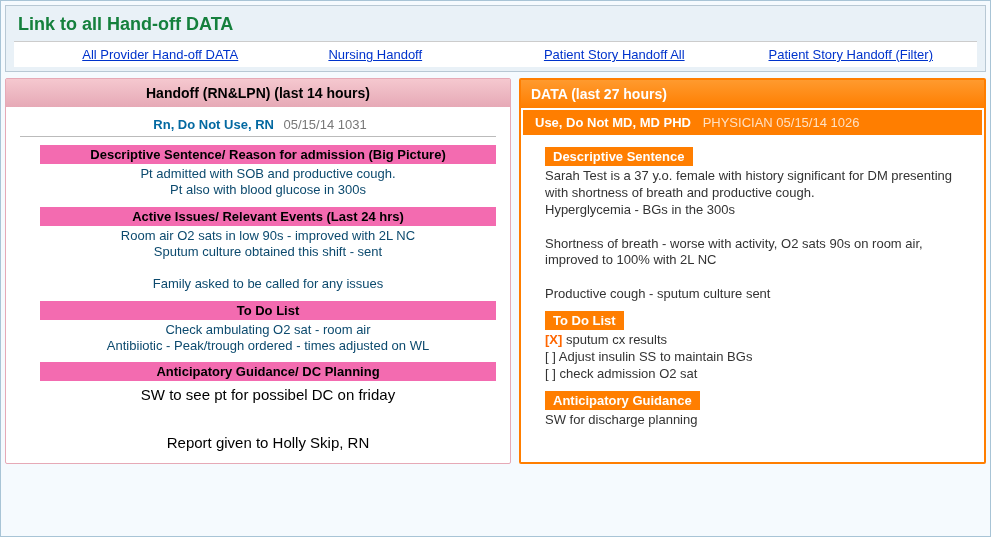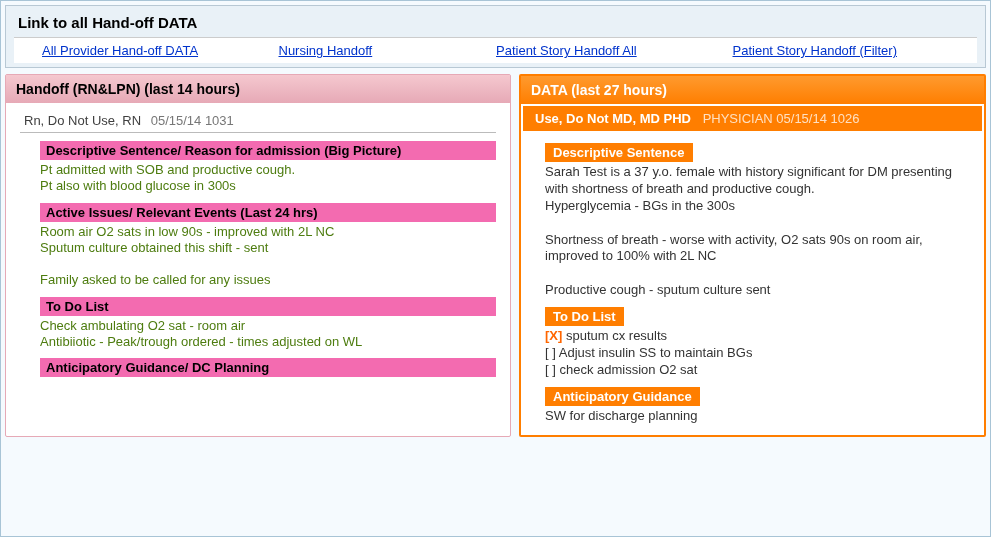--- a/index.html
+++ b/index.html
@@ -1,37 +1,37 @@
 <!DOCTYPE html>
 <html><head>
 <meta charset="utf-8">
 <style>
   * { box-sizing: border-box; margin: 0; padding: 0; }
   body { font-family: Arial, Helvetica, sans-serif; font-size: 13px; background: #fff; }
   .app { width: 991px; height: 537px; border: 1px solid #a8c4d6; background: #f5fafe; padding: 4px; }
   .link-block { background: #e9f1f7; border: 1px solid #b8c8d4; padding: 4px 8px; }
-  .link-title { font-weight: bold; font-size: 15px; color: #000000; padding: 4px 0 6px 4px; }
+  .link-title { font-weight: bold; font-size: 18px; color: #15803d; padding: 4px 0 6px 4px; }
   .link-row { background: #fff; display: flex; padding: 5px 8px; border-top: 1px solid #ccc; }
-  .link-item { color: #0033cc; text-decoration: underline; cursor: pointer; flex: 1; text-align: left; font-size: 13px; }
+  .link-item { color: #0033cc; text-decoration: underline; cursor: pointer; flex: 1; text-align: center; font-size: 13px; }
   .link-item:nth-child(1){ flex:1.1; padding-left:20px;}
   .link-item:nth-child(2){ flex:0.9; }
   .link-item:nth-child(3){ flex:1.1;margin-left:24px; }
   .link-item:nth-child(4){ flex:1.1; }
   .panels { display: flex; gap: 8px; margin-top: 6px; }
   .panel { flex: 1; border-radius: 2px; }
   
-  .panel-left { border: 1px solid #e6a9b6; background: #fff; }
+  .panel-left { border: 1px solid #e6a9b6; background: #fff; text-align: center; }
   .panel-left .panel-header { background: linear-gradient(#f5c8cf,#e6a9b6); color: #000; font-weight: bold; font-size: 14px; padding: 6px 10px; }
   .panel-left .panel-body { padding: 8px 14px; }
   .author-line { font-size: 13px; padding: 2px 0 2px 4px; }
-  .author-name { font-weight: normal; color: #404040; }
+  .author-name { font-weight: bold; color: #0369a1; }
   .author-ts { color: #777; margin-left: 6px; }
   .hr { border-bottom: 1px solid #bbb; margin: 2px 0 4px 0; }
   .sec-head-pink { background: #f36bb0; color: #000; font-weight: bold; font-size: 13px; padding: 2px 6px; margin: 8px 0 2px 20px; width: 456px; }
-  .panel-left .text { color: #4d7c0f; font-size: 13px; line-height: 1.25; padding-left: 20px; white-space: pre-line; }
+  .panel-left .text { color: #0c4a6e; font-size: 13px; line-height: 1.25; padding-left: 20px; white-space: pre-line; }
   .panel-left .bigtext { color: #000; font-size: 15px; padding-left: 20px; line-height: 1.6; white-space: pre-line; }
   
   .panel-right { border: 2px solid #ff7e00; background: #fff; }
   .panel-right .panel-header { background: linear-gradient(#ff9a2e,#ff7e00); color: #fff; font-weight: bold; font-size: 14px; padding: 6px 10px; }
   .panel-right .subheader { background: #ff7e00; color: #fff; padding: 5px 12px; font-size: 13px; margin: 2px 2px 0 2px; }
   .subheader .phy-name { font-weight: bold; }
   .subheader .phy-meta { color: #ffe0c2; margin-left: 8px; }
   .panel-right .panel-body { padding: 4px 14px 10px 24px; }
   .sec-head-orange { display: inline-block; background: #ff7e00; color: #fff; font-weight: bold; font-size: 13px; padding: 2px 8px; margin: 8px 0 2px 0; }
   .panel-right .text { color: #333; font-size: 13px; line-height: 1.3; white-space: pre-line; }
@@ -71,20 +71,23 @@
         <div class="text">Room air O2 sats in low 90s - improved with 2L NC
 Sputum culture obtained this shift - sent
 
 Family asked to be called for any issues</div>
 
         <div class="sec-head-pink">To Do List</div>
         <div class="text">Check ambulating O2 sat - room air
 Antibiiotic - Peak/trough ordered - times adjusted on WL</div>
 
         <div class="sec-head-pink">Anticipatory Guidance/ DC Planning</div>
+        <div class="bigtext">SW to see pt for possibel DC on friday
+
+Report given to Holly Skip, RN</div>
       </div>
     </div>
 
     <div class="panel panel-right">
       <div class="panel-header">DATA (last 27 hours)</div>
       <div class="subheader">
         <span class="phy-name">Use, Do Not MD, MD PHD</span>
         <span class="phy-meta">PHYSICIAN 05/15/14 1026</span>
       </div>
       <div class="panel-body">

